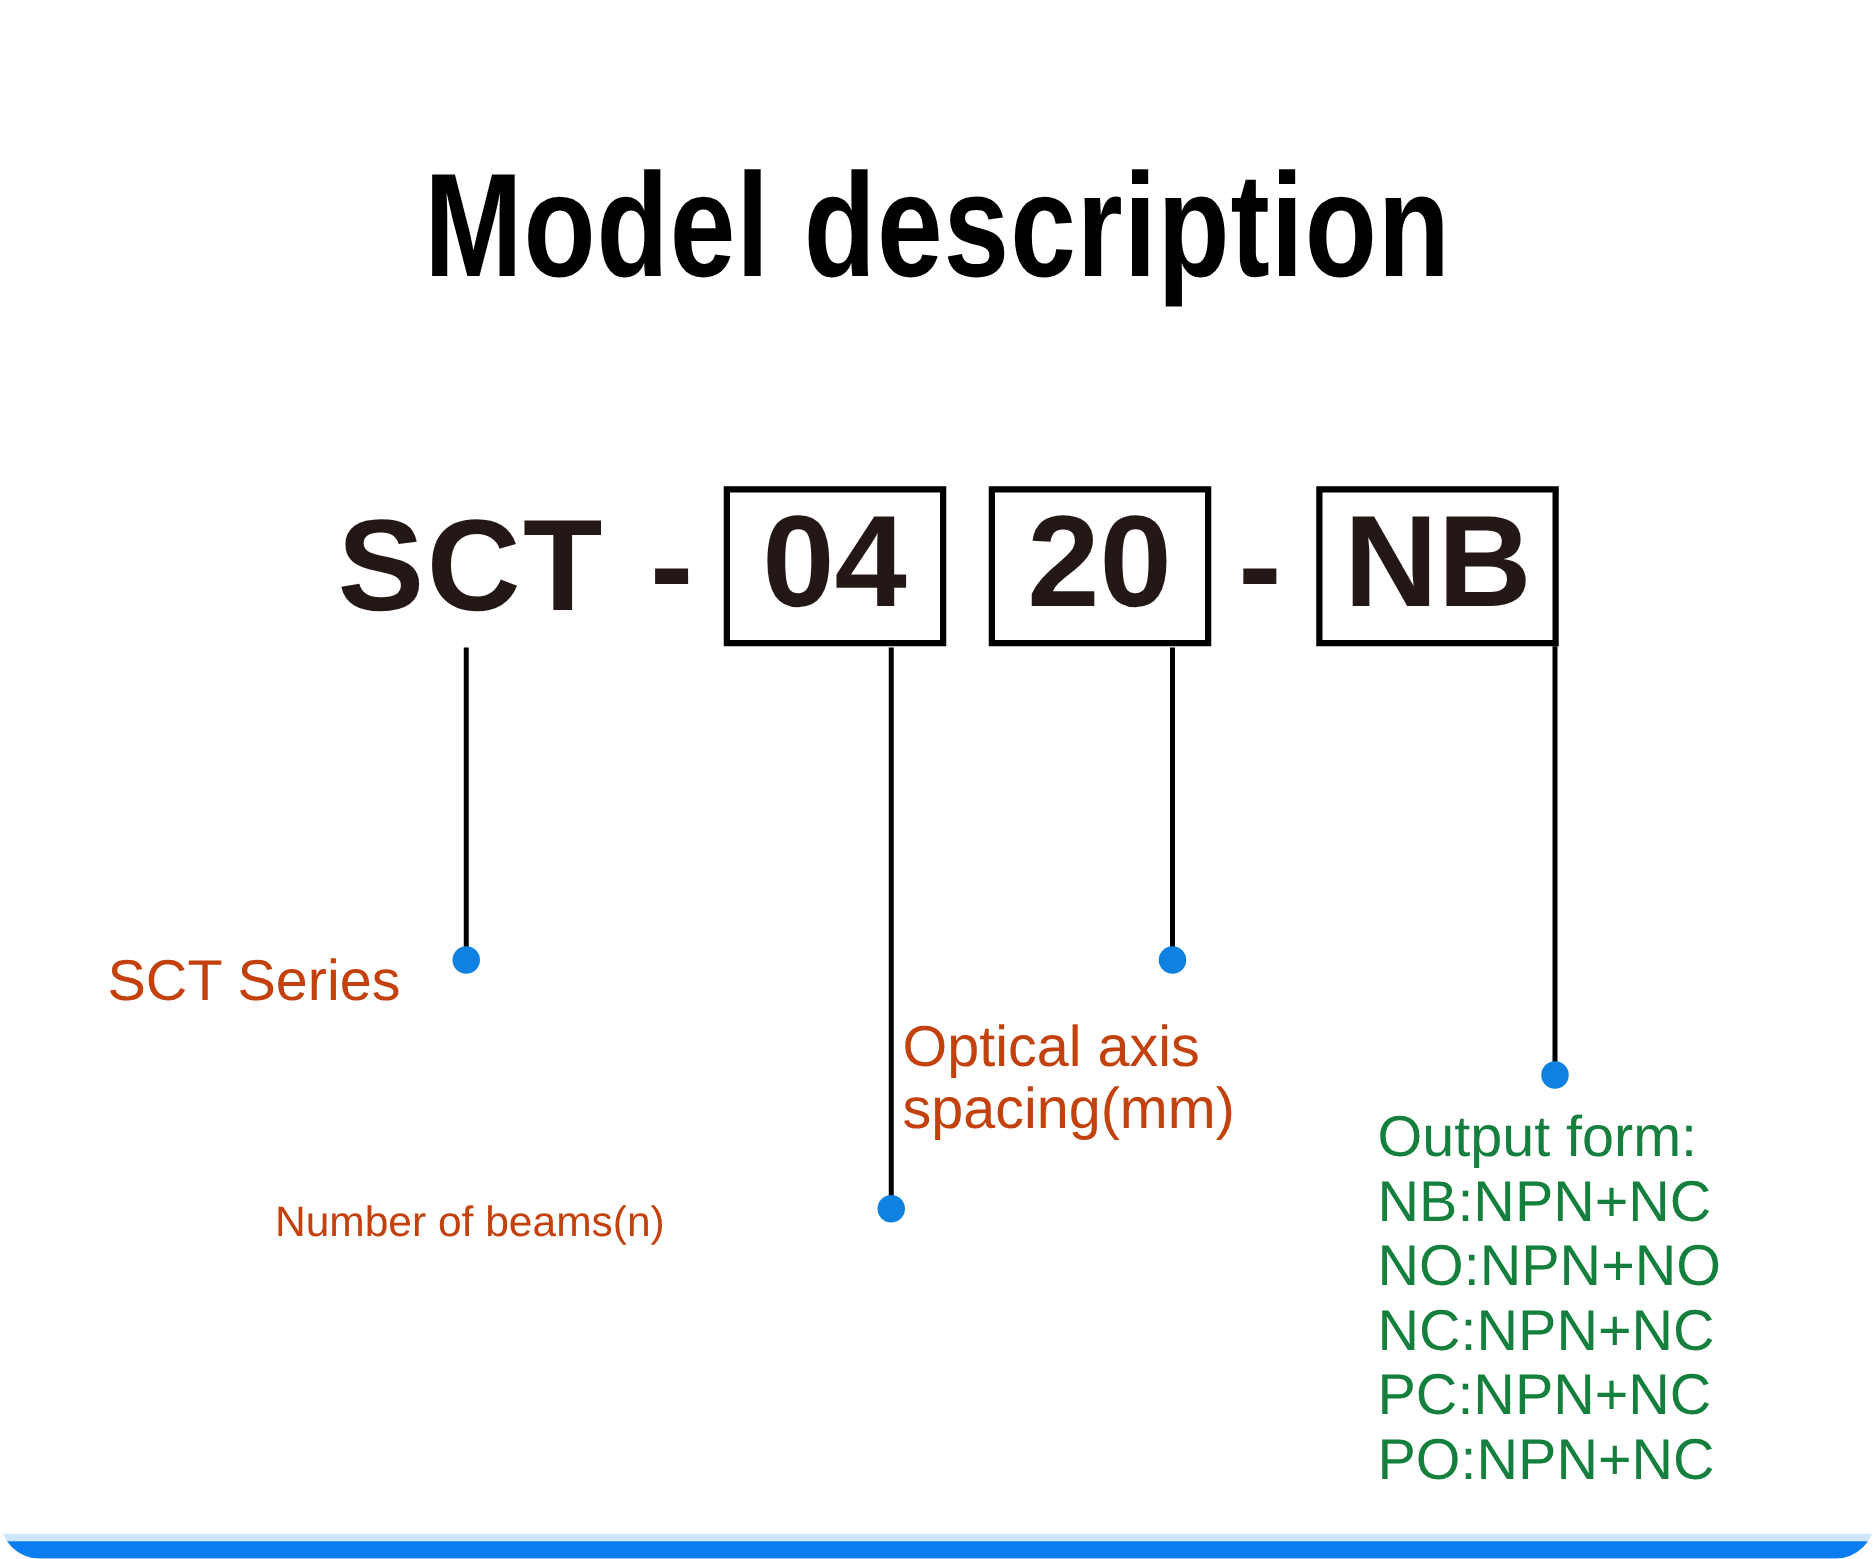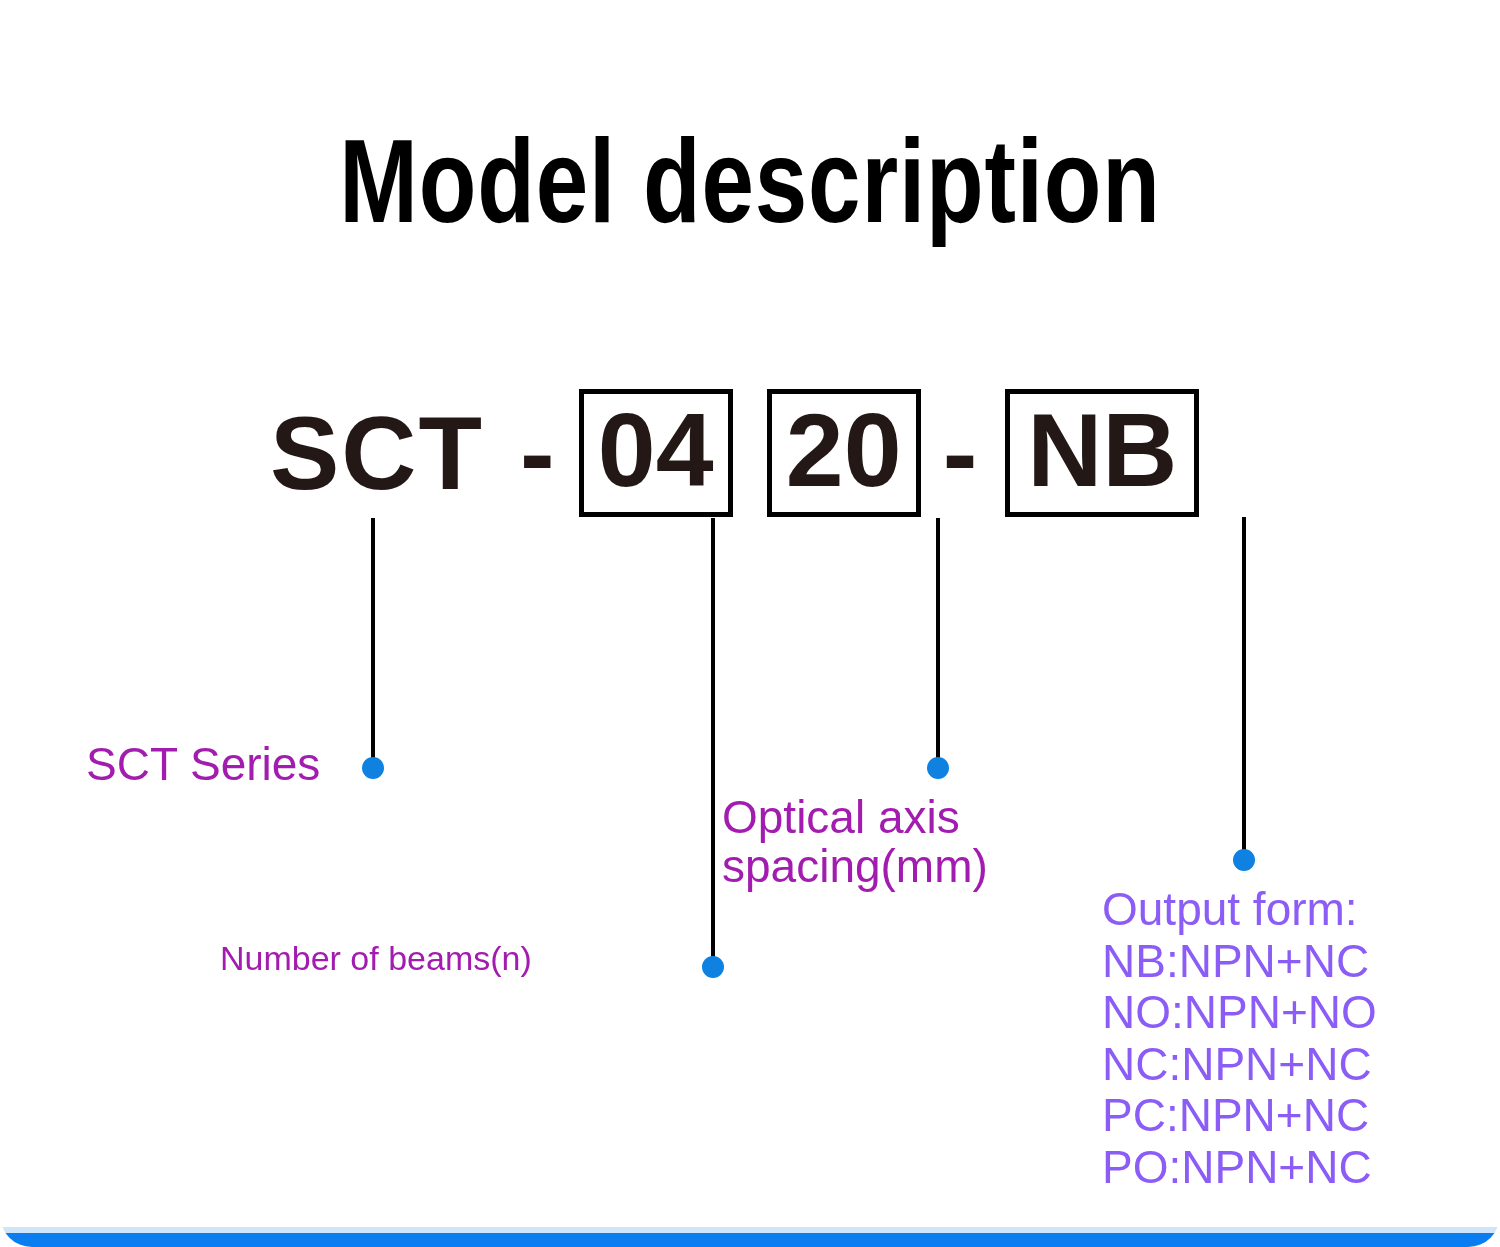--- a/index.html
+++ b/index.html
@@ -60,21 +60,21 @@
   .model-row .prefix { margin-right: 36px; letter-spacing: 2px; }
   .model-row .dash1  { margin-right: 24px; }
   .model-row .dash2  { margin-left: 22px; margin-right: 28px; }
 
   .boxed {
     display: inline-flex;
     align-items: center;
     justify-content: center;
     box-sizing: border-box;
     border: 5px solid #000000;
-    width: 154px;
+    width: 178px;
     height: 128px;
     background: #ffffff;
     line-height: 1;
     padding-bottom: 6px;
   }
   .boxed.b-20 { margin-left: 34px; }
   .boxed.b-nb { width: 194px; }
 
   
   .leader {
@@ -86,35 +86,36 @@
     position: absolute;
     width: 22px;
     height: 22px;
     border-radius: 50%;
     background: #0f81e0;
   }
 
   
   .label {
     position: absolute;
-    color: #a21caf;
+    color: #c2410c;
     font-family: "Liberation Sans", sans-serif;
     font-size: 44px;
     line-height: 1.06;
     white-space: pre-line;
+    margin-top: 20px;
   }
   .label.l-sct      { left: 86px;   top: 740px; font-size: 46px; }
   .label.l-beams    { left: 220px;  top: 940px; font-size: 34px; }
   .label.l-optical  { left: 722px;  top: 793px; font-size: 46px; }
 
   .outform {
     position: absolute;
     left: 1102px;
     top: 884px;
-    color: #8b5cf6;
+    color: #15803d;
     font-family: "Liberation Sans", sans-serif;
     font-size: 46px;
     line-height: 1.12;
   }
   .outform .ln { display: block; white-space: nowrap; }
 
   
   .bar-light {
     position: absolute;
     left: 0;

